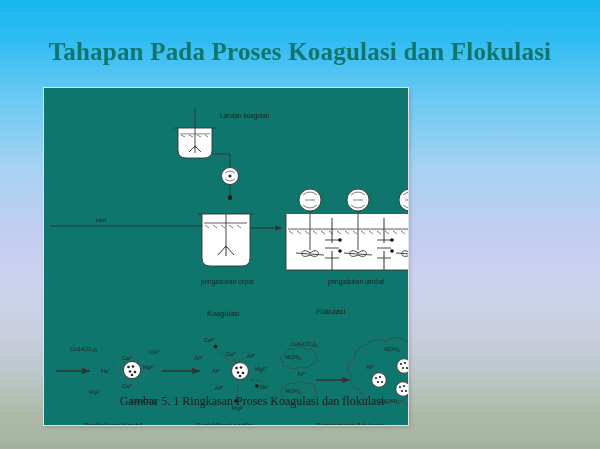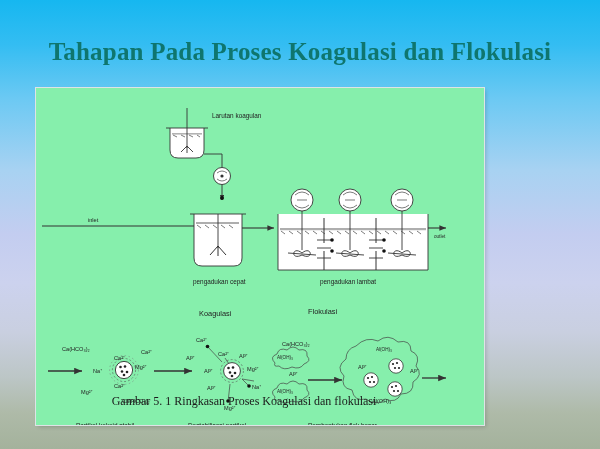--- a/index.html
+++ b/index.html
@@ -26,22 +26,22 @@
     text-align:center;
     font-family:"Liberation Serif",serif;
     font-size:25px;font-weight:700;
     color:#0f766e;
     letter-spacing:0.2px;
     white-space:nowrap;
   }
 
   
   .panel{
-    position:absolute;left:36px;top:88px;width:448px;height:337px;
-    background:#86efac;
+    position:absolute;left:44px;top:88px;width:364px;height:337px;
+    background:#0f766e;
     box-shadow:0 0 0 1px #dfe3e6, 2px 2px 4px rgba(0,0,0,0.18);
     overflow:hidden;
   }
 
   svg.fig{position:absolute;left:0;top:0;width:416px;height:337px;}
 
   .ln{stroke:#333;fill:none;}
   .ln-thin{stroke:#444;fill:none;stroke-width:0.7;}
   .vessel{stroke:#333;fill:#fff;stroke-width:0.9;}
   .hatch{fill:#9a9a9a;}

